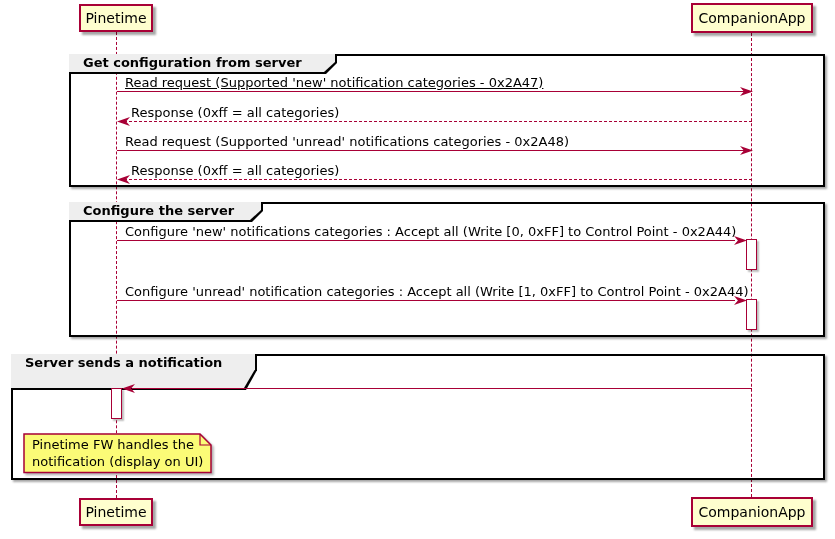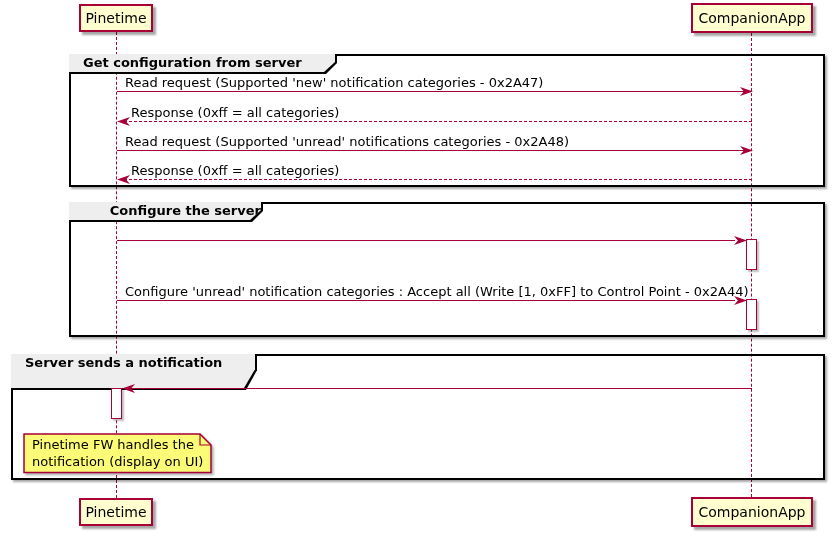--- a/index.html
+++ b/index.html
@@ -96,45 +96,46 @@
 
   <div class="lifeline" style="left:116px; top:32px; height:466px;"></div>
   <div class="lifeline" style="left:751px; top:33px; height:464px;"></div>
 
   <div class="frame" style="left:69px; top:54px; width:756px; height:133px;"></div>
   <div class="frame-header" style="left:69px; top:54px; width:268px; height:20px;">
     <div class="frame-header-inner">Get configuration from server</div>
   </div>
 
   <div class="frame" style="left:69px; top:202px; width:756px; height:135px;"></div>
-  <div class="frame-header" style="left:69px; top:202px; width:194px; height:20px;text-align:right;">
+  <div class="frame-header" style="left:69px; top:202px; width:194px; height:20px;">
     <div class="frame-header-inner">Configure the server</div>
   </div>
 
   <div class="frame" style="left:11px; top:354px; width:814px; height:126px;"></div>
   <div class="frame-header" style="left:11px; top:354px; width:246px; height:36px;">
     <div class="frame-header-inner">Server sends a notification</div>
   </div>
 
-  <div class="msg-label" style="left:125px; top:75px;">Read request (Supported 'new' notification categories - 0x2A47)</div>
+  <div class="msg-label" style="left:125px; top:75px;text-decoration:underline;">Read request (Supported 'new' notification categories - 0x2A47)</div>
   <div class="msg-line solid" style="left:117px; top:91px; width:628px;"></div>
   <div class="arrow-head right" style="left:740px; top:87px;"></div>
 
   <div class="msg-label" style="left:131px; top:105px;">Response (0xff = all categories)</div>
   <div class="msg-line dashed" style="left:124px; top:121px; width:628px;"></div>
   <div class="arrow-head left" style="left:117px; top:117px;"></div>
 
   <div class="msg-label" style="left:125px; top:134px;">Read request (Supported 'unread' notifications categories - 0x2A48)</div>
   <div class="msg-line solid" style="left:117px; top:150px; width:628px;"></div>
   <div class="arrow-head right" style="left:740px; top:146px;"></div>
 
   <div class="msg-label" style="left:131px; top:163px;">Response (0xff = all categories)</div>
   <div class="msg-line dashed" style="left:124px; top:179px; width:628px;"></div>
   <div class="arrow-head left" style="left:117px; top:175px;"></div>
 
+  <div class="msg-label" style="left:125px; top:224px;">Configure 'new' notifications categories : Accept all (Write [0, 0xFF] to Control Point - 0x2A44)</div>
   <div class="msg-line solid" style="left:117px; top:240px; width:618px;"></div>
   <div class="arrow-head right" style="left:734px; top:236px;"></div>
 
   <div class="msg-label" style="left:125px; top:284px;">Configure 'unread' notification categories : Accept all (Write [1, 0xFF] to Control Point - 0x2A44)</div>
   <div class="msg-line solid" style="left:117px; top:300px; width:618px;"></div>
   <div class="arrow-head right" style="left:734px; top:296px;"></div>
 
   <div class="msg-line solid" style="left:132px; top:388px; width:620px;"></div>
   <div class="arrow-head left" style="left:122px; top:384px;"></div>
 

